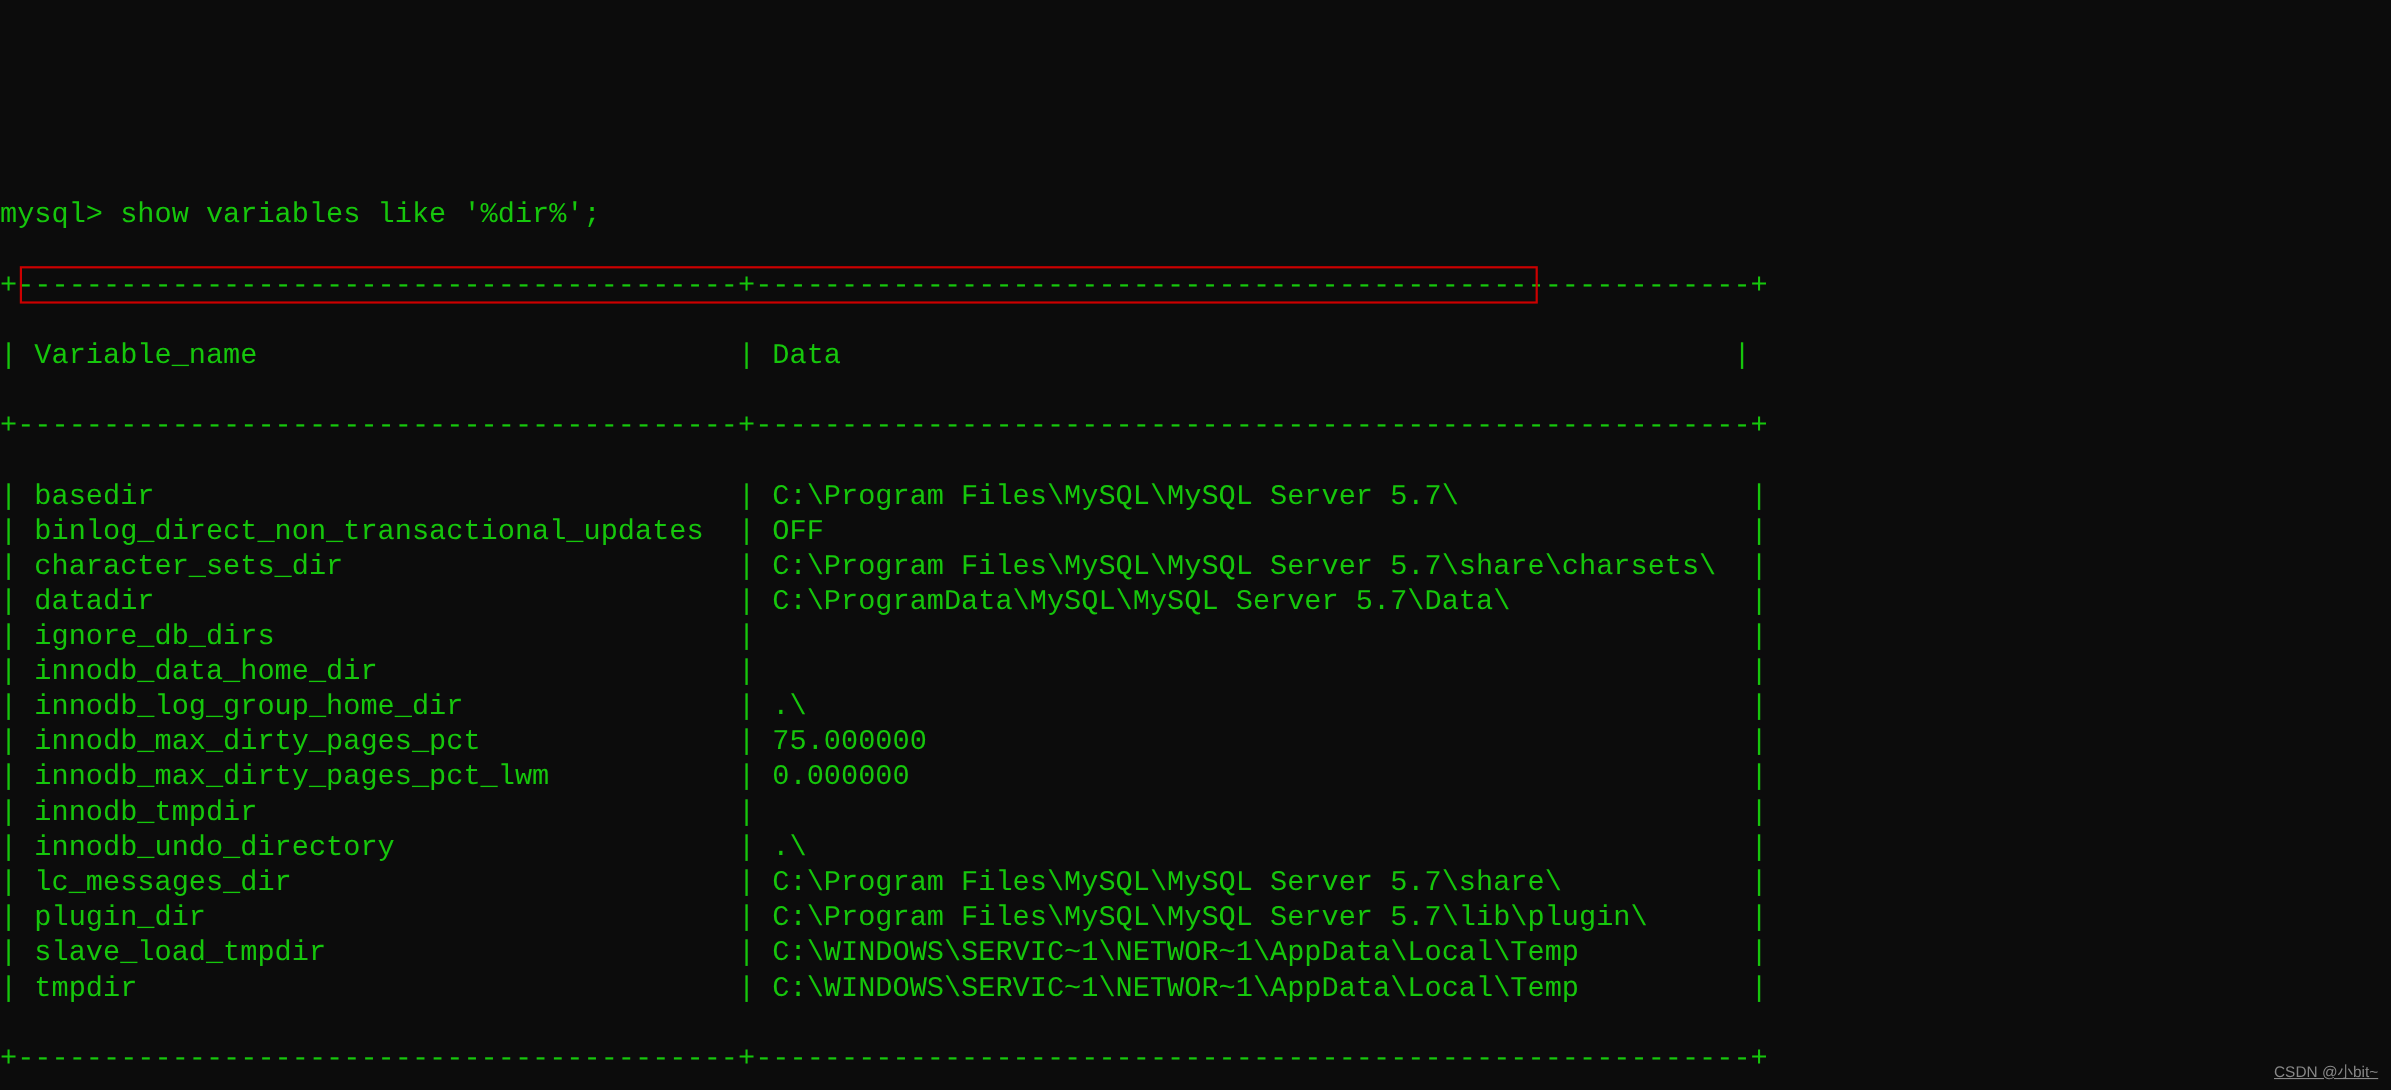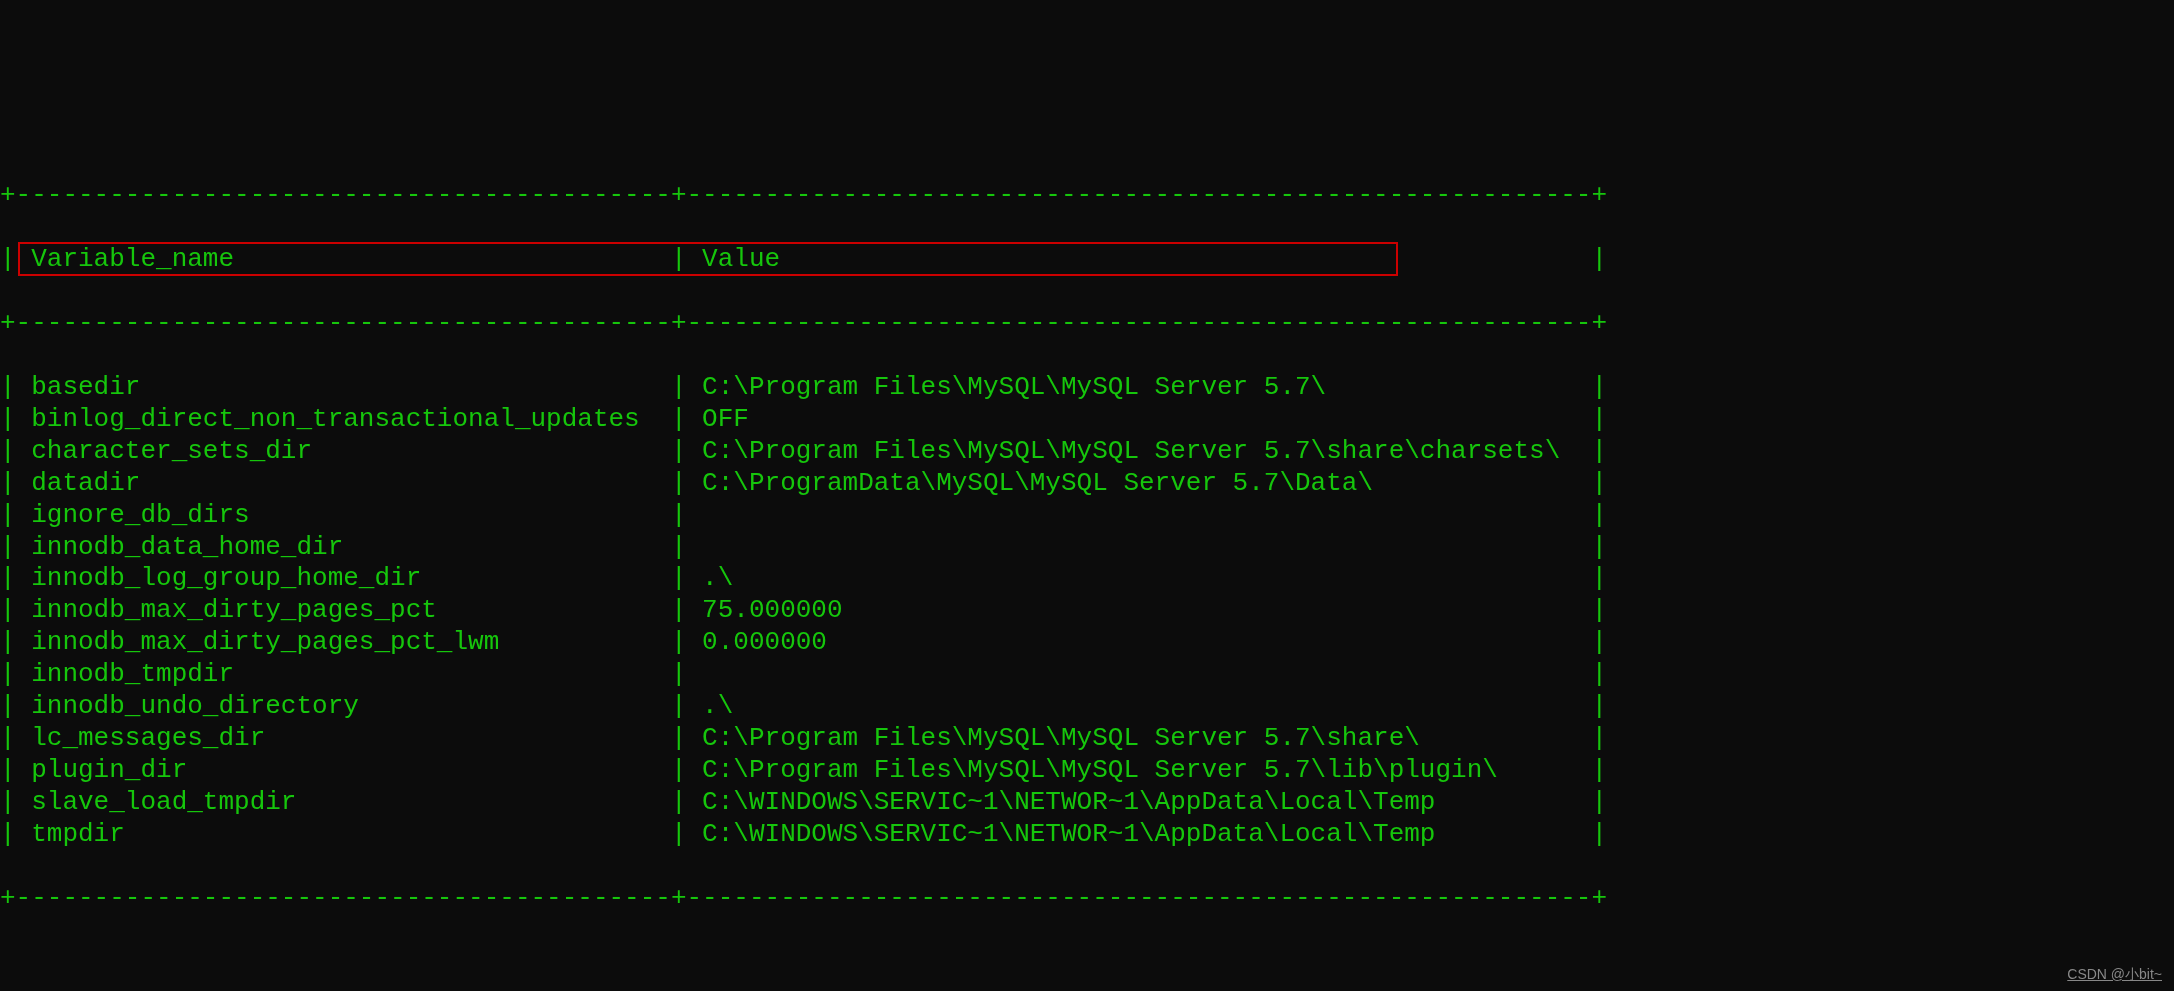--- a/index.html
+++ b/index.html
@@ -41,22 +41,23 @@
     border: 2px solid #cc0000;
     pointer-events: none;
   }
 </style>
 </head>
 <body>
 
 
 
 <div class="terminal">
+<span class="line">mysql&gt; show variables like '%dir%';</span>
 <span class="line">+------------------------------------------+----------------------------------------------------------+</span>
-<span class="line">| Variable_name                            | Value                                                    |</span>
+<span class="line">| Variable_name                            | Data                                                    |</span>
 <span class="line">+------------------------------------------+----------------------------------------------------------+</span>
 <div id="rows-container"><span class="line">| basedir                                  | C:\Program Files\MySQL\MySQL Server 5.7\                 |</span><span class="line">| binlog_direct_non_transactional_updates  | OFF                                                      |</span><span class="line">| character_sets_dir                       | C:\Program Files\MySQL\MySQL Server 5.7\share\charsets\  |</span><span class="line">| datadir                                  | C:\ProgramData\MySQL\MySQL Server 5.7\Data\              |</span><span class="line">| ignore_db_dirs                           |                                                          |</span><span class="line">| innodb_data_home_dir                     |                                                          |</span><span class="line">| innodb_log_group_home_dir                | .\                                                       |</span><span class="line">| innodb_max_dirty_pages_pct               | 75.000000                                                |</span><span class="line">| innodb_max_dirty_pages_pct_lwm           | 0.000000                                                 |</span><span class="line">| innodb_tmpdir                            |                                                          |</span><span class="line">| innodb_undo_directory                    | .\                                                       |</span><span class="line">| lc_messages_dir                          | C:\Program Files\MySQL\MySQL Server 5.7\share\           |</span><span class="line">| plugin_dir                               | C:\Program Files\MySQL\MySQL Server 5.7\lib\plugin\      |</span><span class="line">| slave_load_tmpdir                        | C:\WINDOWS\SERVIC~1\NETWOR~1\AppData\Local\Temp          |</span><span class="line">| tmpdir                                   | C:\WINDOWS\SERVIC~1\NETWOR~1\AppData\Local\Temp          |</span></div>
 <span class="line">+------------------------------------------+----------------------------------------------------------+</span>
 
 </div>
 
 <div class="highlight-box" style="left:18px; top:242px; width:1380px; height:34px;"></div>
 
 <div class="watermark">CSDN @小bit~</div>
 

